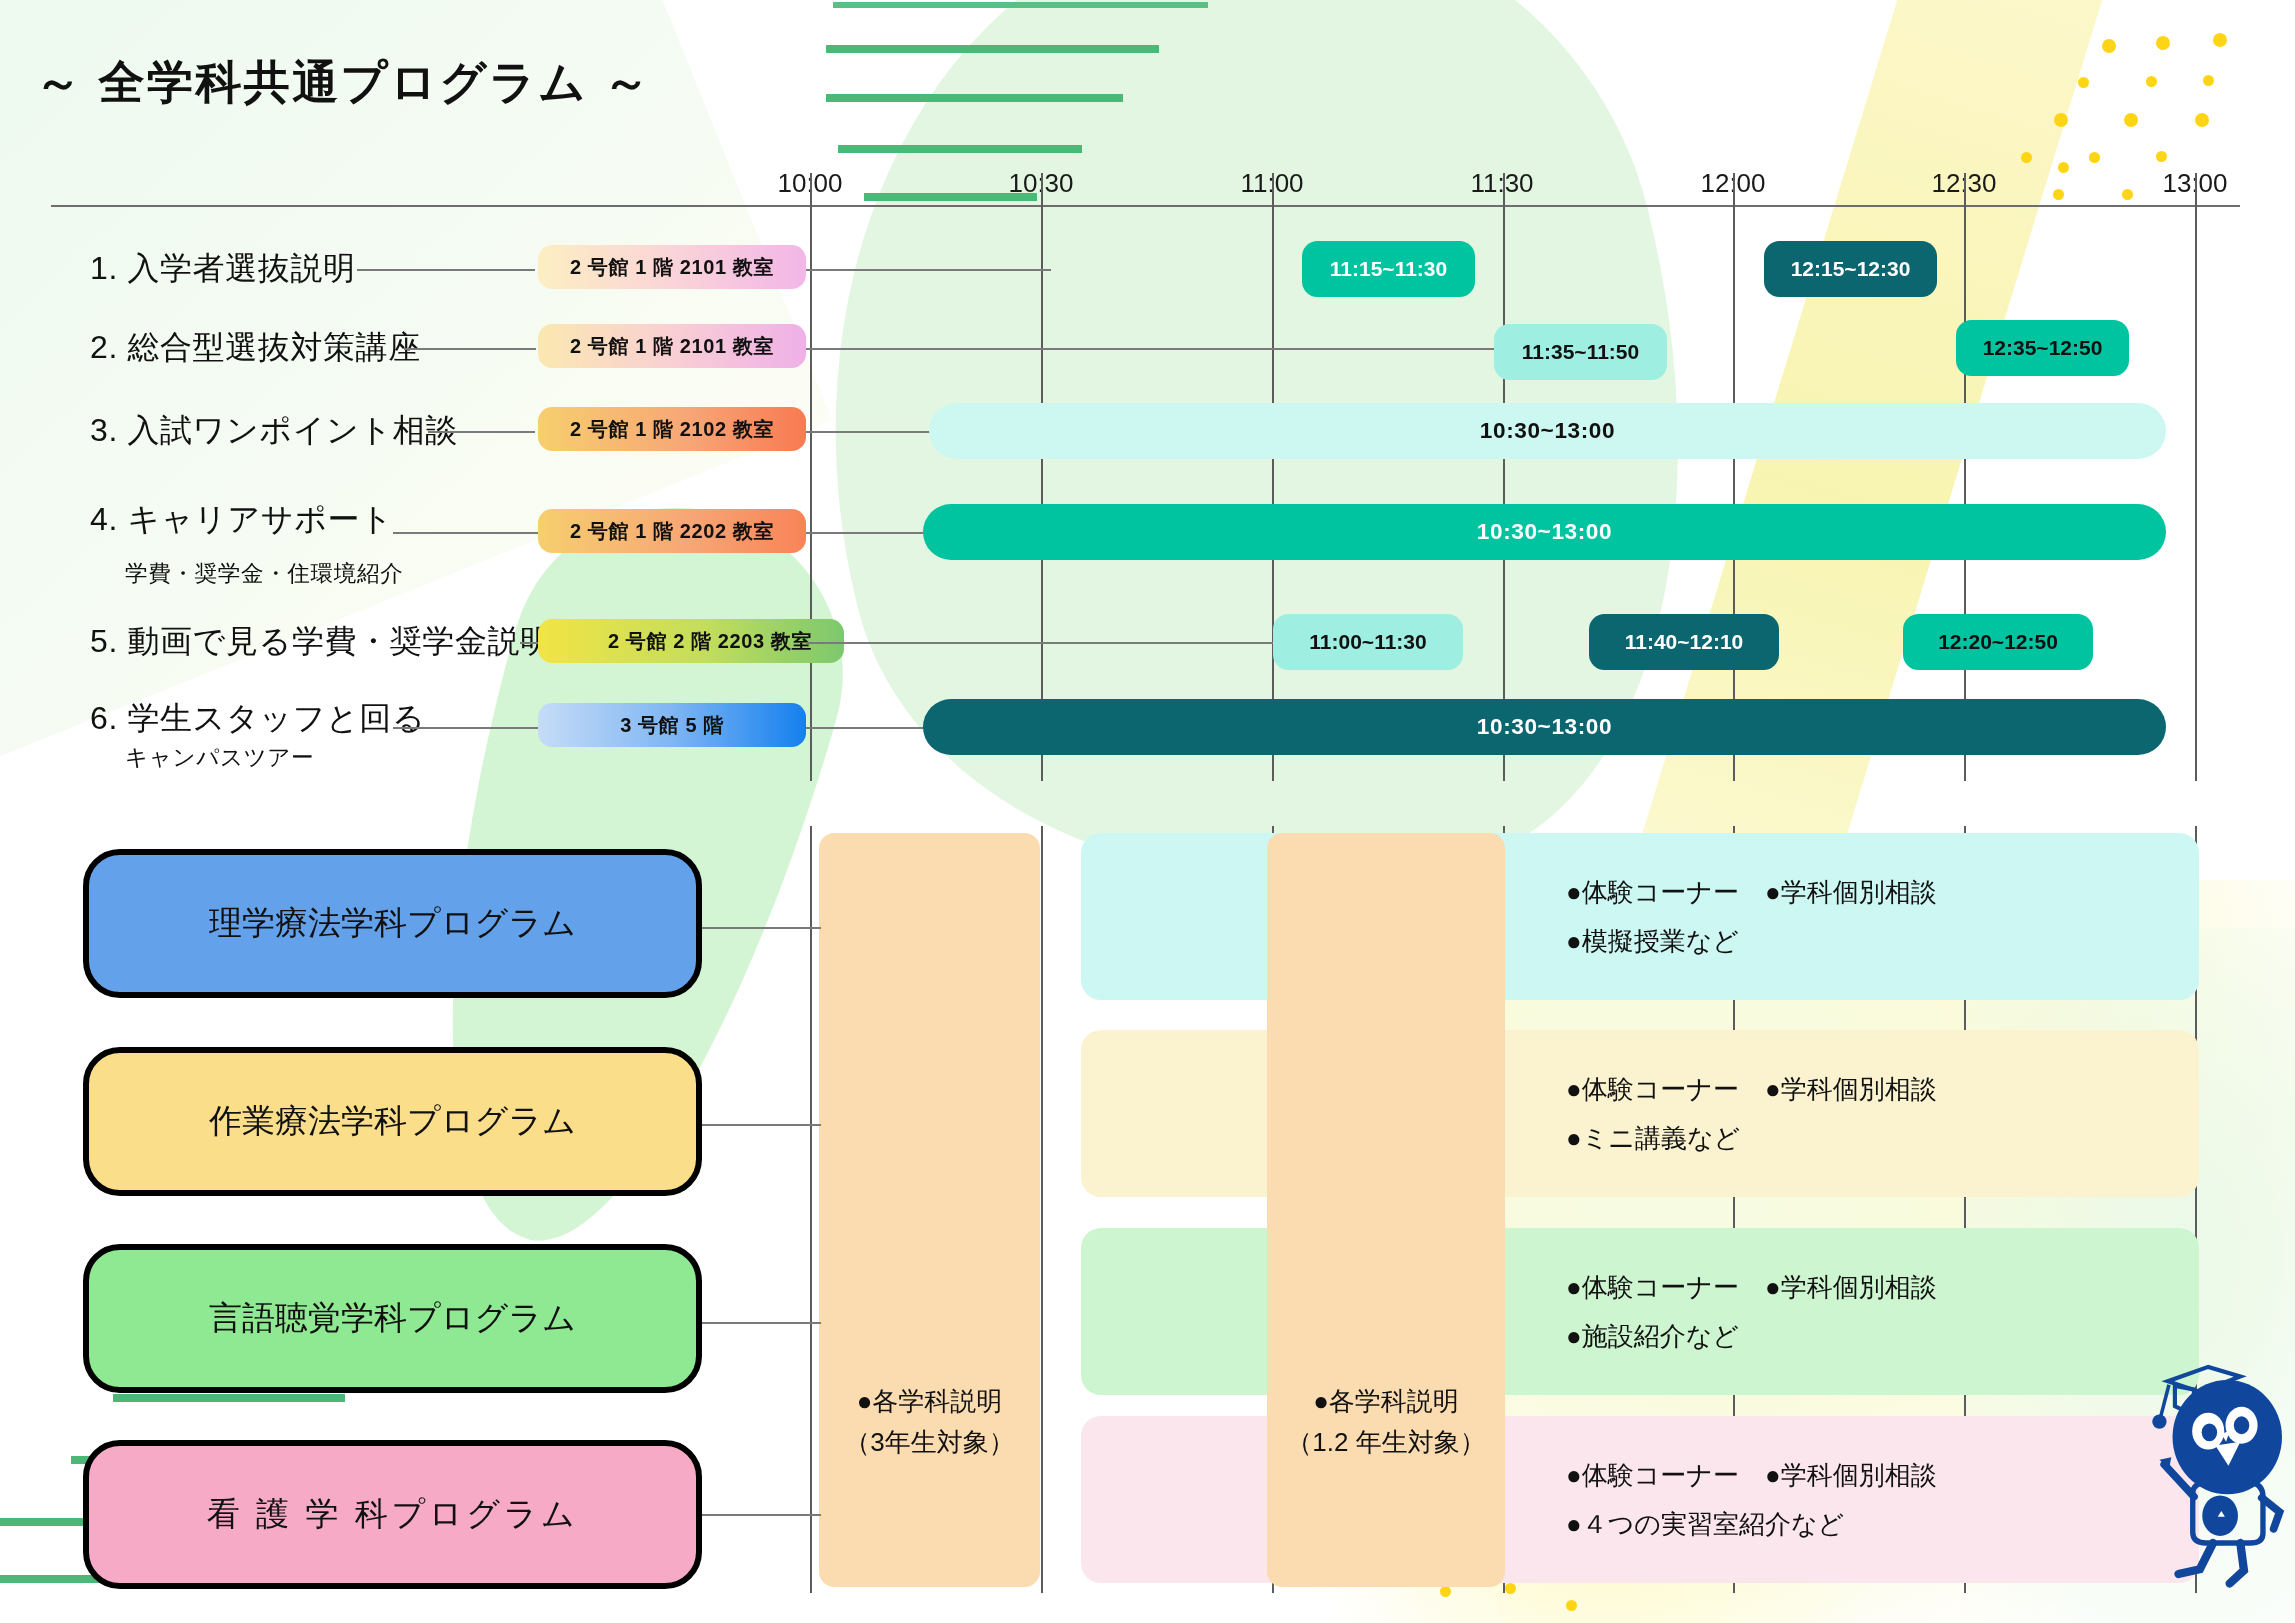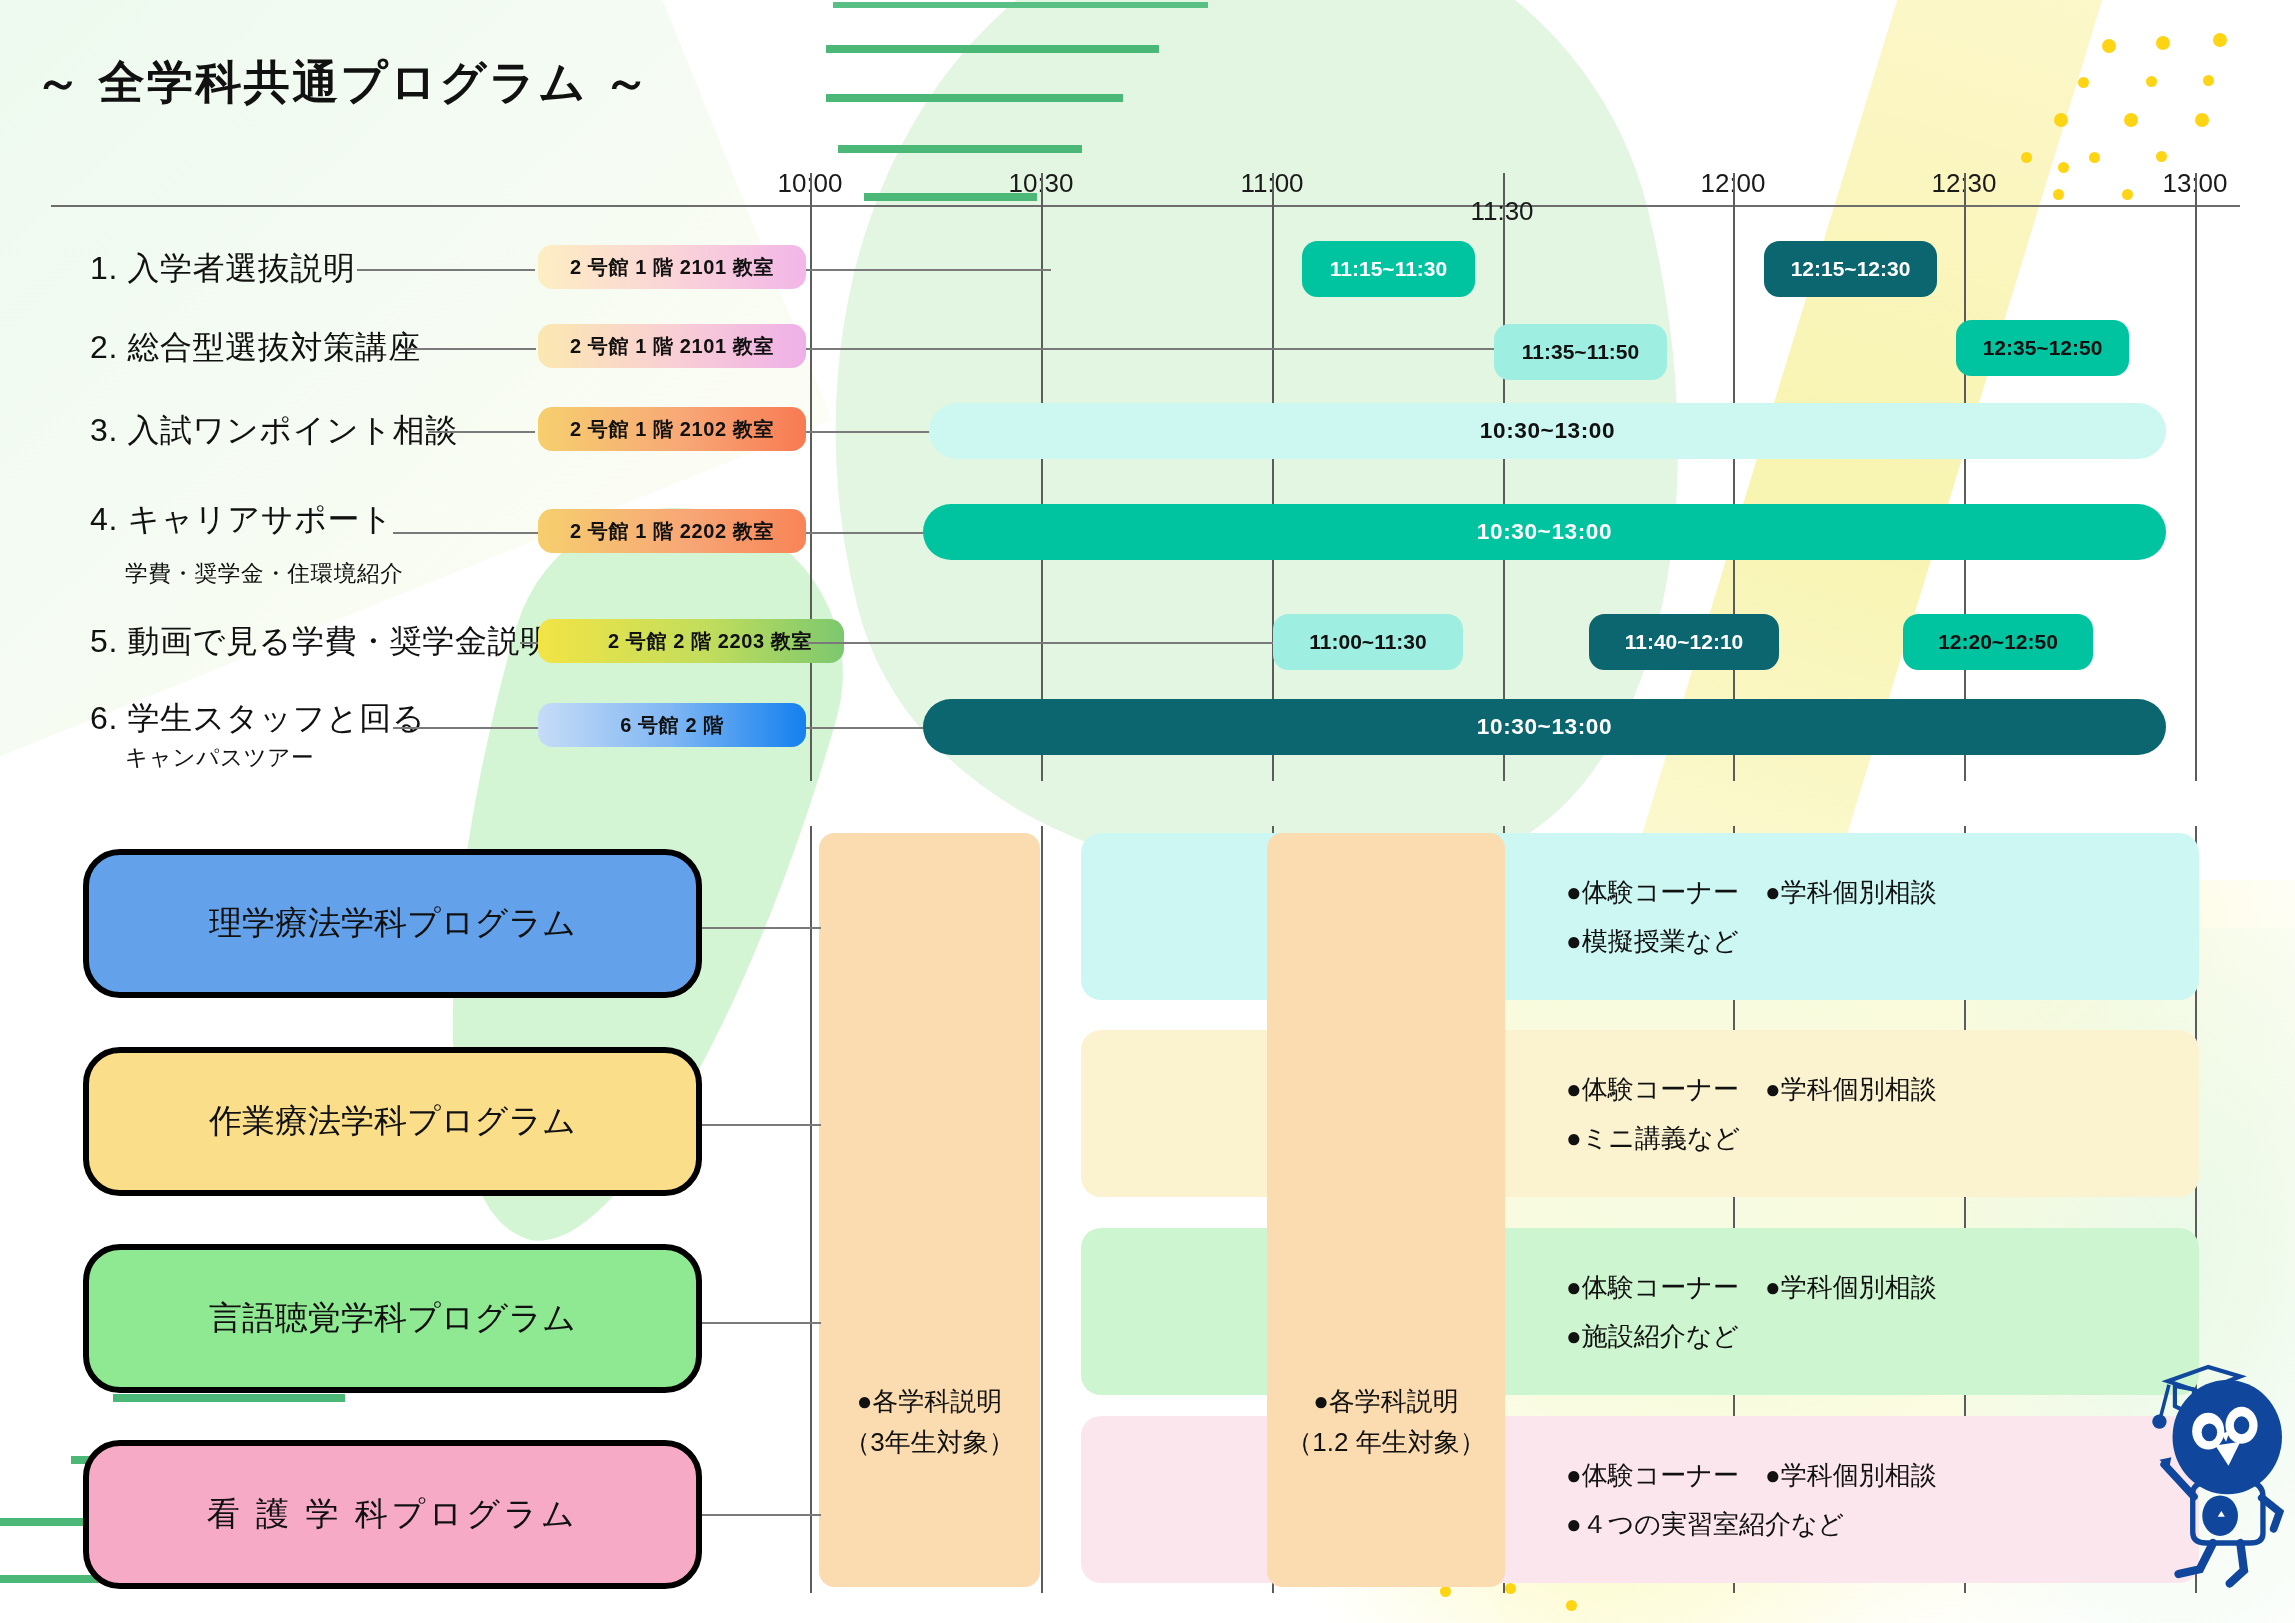--- a/index.html
+++ b/index.html
@@ -225,21 +225,21 @@
   </div>
 
   <div class="title">～ 全学科共通プログラム ～</div>
 
   <div class="axis-line"></div>
 
   <div class="grid-head">
     <span class="tick" style="left:25px;">10:00</span>
     <span class="tick" style="left:256px;">10:30</span>
     <span class="tick" style="left:487px;">11:00</span>
-    <span class="tick" style="left:717px;margin-top:28px;">11:30</span>
+    <span class="tick" style="left:717px;">11:30</span>
     <span class="tick" style="left:948px;">12:00</span>
     <span class="tick" style="left:1179px;">12:30</span>
     <span class="tick" style="left:1410px;">13:00</span>
   </div>
 
   <div class="vline" style="left:810px;top:173px;height:608px;"></div>
   <div class="vline" style="left:1041px;top:173px;height:608px;"></div>
   <div class="vline" style="left:1272px;top:173px;height:608px;"></div>
   <div class="vline" style="left:1503px;top:173px;height:608px;"></div>
   <div class="vline" style="left:1733px;top:173px;height:608px;"></div>
@@ -277,21 +277,21 @@
   <div class="leader" style="left:520px;top:642px;width:20px;"></div>
   <div class="room-badge" style="left:538px;top:619px;width:268px;background:linear-gradient(90deg,#f2e445 0%,#c2dd5c 55%,#7cc86e 100%);padding-left:38px;">2 号館 2 階 2203 教室</div>
   <div class="leader-right" style="left:806px;top:642px;width:470px;"></div>
   <div class="pill" style="left:1273px;top:614px;width:190px;background:#9eeee2;color:#111;">11:00~11:30</div>
   <div class="pill" style="left:1589px;top:614px;width:190px;background:#0b6670;color:#fff;">11:40~12:10</div>
   <div class="pill" style="left:1903px;top:614px;width:190px;background:#00c4a0;color:#111;">12:20~12:50</div>
 
   <div class="row-label" style="left:90px;top:697px;">6. 学生スタッフと回る</div>
   <div class="row-label sub" style="left:125px;top:742px;">キャンパスツアー</div>
   <div class="leader" style="left:393px;top:727px;width:146px;"></div>
-  <div class="room-badge" style="left:538px;top:703px;width:268px;background:linear-gradient(90deg,#c6dcf7 0%,#7fb6f3 50%,#1480ef 100%);">6 号館 2 階</div>
+  <div class="room-badge" style="left:538px;top:703px;width:268px;background:linear-gradient(90deg,#c6dcf7 0%,#7fb6f3 50%,#1480ef 100%);">3 号館 5 階</div>
   <div class="leader-right" style="left:806px;top:727px;width:119px;"></div>
   <div class="bar" style="left:923px;top:699px;width:1243px;background:#0b6670;color:#fff;">10:30~13:00</div>
 
   <div class="vline" style="left:810px;top:826px;height:767px;"></div>
   <div class="vline" style="left:1041px;top:826px;height:767px;"></div>
   <div class="vline" style="left:1272px;top:826px;height:767px;"></div>
   <div class="vline" style="left:1503px;top:826px;height:767px;"></div>
   <div class="vline" style="left:1733px;top:826px;height:767px;"></div>
   <div class="vline" style="left:1964px;top:826px;height:767px;"></div>
   <div class="vline" style="left:2195px;top:826px;height:767px;"></div>

